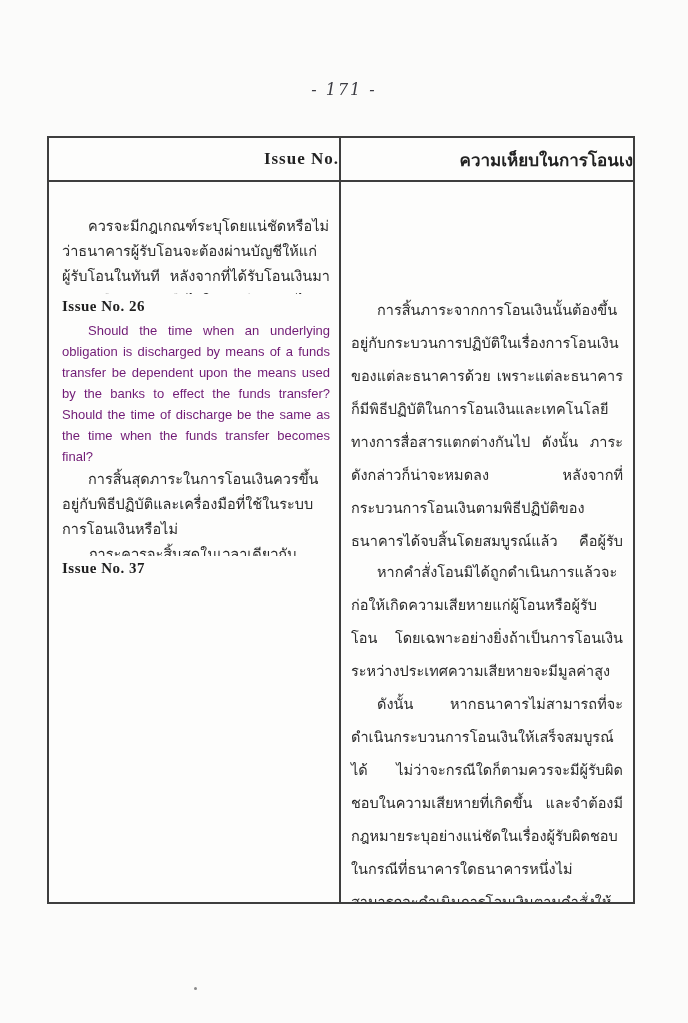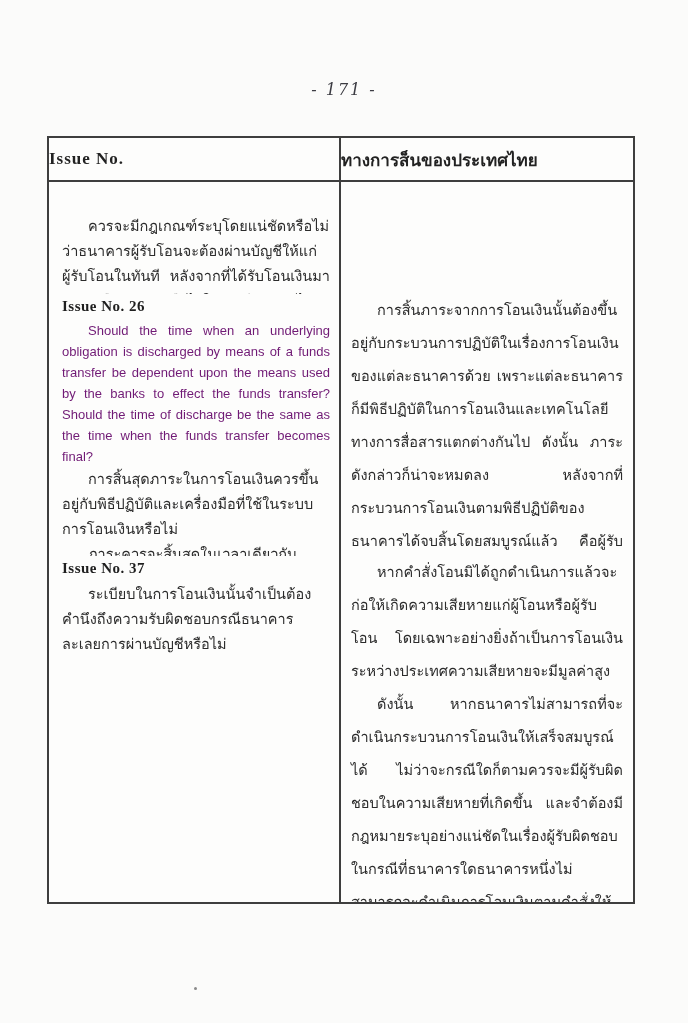--- a/index.html
+++ b/index.html
@@ -31,21 +31,21 @@
     background: #fdfdfc;
   }
 
   .table-header {
     display: grid;
     grid-template-columns: 292px 1fr;
     height: 44px;
     border-bottom: 2px solid #3e3e3e;
   }
   .header-cell {
-    display: flex; align-items: center; justify-content: flex-start;
+    display: flex; align-items: center; justify-content: flex-end;
   }
   .header-cell.left { border-right: 2px solid #3e3e3e; }
   .header-issue {
     font-family: "Liberation Serif", serif;
     font-weight: bold; font-size: 17px;
     letter-spacing: 1px; color: #222;
   }
   .header-opinion {
     font-weight: bold; font-size: 17px; color: #222;
   }
@@ -105,21 +105,21 @@
 
   <div class="page-number">- 171 -</div>
 
   <div class="doc-table">
 
     <div class="table-header">
       <div class="header-cell left">
         <span class="header-issue">Issue No.</span>
       </div>
       <div class="header-cell">
-        <span class="header-opinion">ทางการส็นของประเทศไทย</span>
+        <span class="header-opinion">ความเห็ยบในการโอนเง</span>
       </div>
     </div>
 
     <div class="table-body">
 
       <div class="cell left">
         <p class="th continuation-para">ควรจะมีกฎเกณฑ์ระบุโดยแน่ชัดหรือไม่ว่าธนาคารผู้รับโอนจะต้องผ่านบัญชีให้แก่ผู้รับโอนในทันที หลังจากที่ได้รับโอนเงินมาแล้ว หรือสามารถถือไว้ในบัญชีพักก่อนได้</p>
       </div>
       <div class="cell right"></div>
 
@@ -128,21 +128,20 @@
         <p class="en">Should the time when an underlying obligation is discharged by means of a funds transfer be dependent upon the means used by the banks to effect the funds transfer? Should the time of discharge be the same as the time when the funds transfer becomes final?</p>
         <p class="th">การสิ้นสุดภาระในการโอนเงินควรขึ้นอยู่กับพิธีปฏิบัติและเครื่องมือที่ใช้ในระบบการโอนเงินหรือไม่</p>
         <p class="th">ภาระควรจะสิ้นสุดในเวลาเดียวกับกระบวนการโอนเงินได้เสร็จสิ้นโดยสมบูรณ์หรือไม่</p>
       </div>
       <div class="cell right">
         <p class="th">การสิ้นภาระจากการโอนเงินนั้นต้องขึ้นอยู่กับกระบวนการปฏิบัติในเรื่องการโอนเงินของแต่ละธนาคารด้วย เพราะแต่ละธนาคารก็มีพิธีปฏิบัติในการโอนเงินและเทคโนโลยีทางการสื่อสารแตกต่างกันไป ดังนั้น ภาระดังกล่าวก็น่าจะหมดลง หลังจากที่กระบวนการโอนเงินตามพิธีปฏิบัติของธนาคารได้จบสิ้นโดยสมบูรณ์แล้ว คือผู้รับโอนมีสิทธิที่จะใช้เงินที่ได้รับโอนแล้ว</p>
       </div>
 
       <div class="cell left">
         <div class="issue-heading">Issue No. 37</div>
-        <p class="th">ระเบียบในการโอนเงินนั้นจำเป็นต้องคำนึงถึงความรับผิดชอบกรณีธนาคารละเลยการผ่านบัญชีหรือไม่</p>
       </div>
       <div class="cell right">
         <p class="th">หากคำสั่งโอนมิได้ถูกดำเนินการแล้วจะก่อให้เกิดความเสียหายแก่ผู้โอนหรือผู้รับโอน โดยเฉพาะอย่างยิ่งถ้าเป็นการโอนเงินระหว่างประเทศความเสียหายจะมีมูลค่าสูง</p>
         <p class="th">ดังนั้น หากธนาคารไม่สามารถที่จะดำเนินกระบวนการโอนเงินให้เสร็จสมบูรณ์ได้ ไม่ว่าจะกรณีใดก็ตามควรจะมีผู้รับผิดชอบในความเสียหายที่เกิดขึ้น และจำต้องมีกฎหมายระบุอย่างแน่ชัดในเรื่องผู้รับผิดชอบในกรณีที่ธนาคารใดธนาคารหนึ่งไม่สามารถจะดำเนินการโอนเงินตามคำสั่งให้เสร็จสมบูรณ์ได้</p>
       </div>
 
     </div>
   </div>
 
   <div class="scan-speck"></div>

